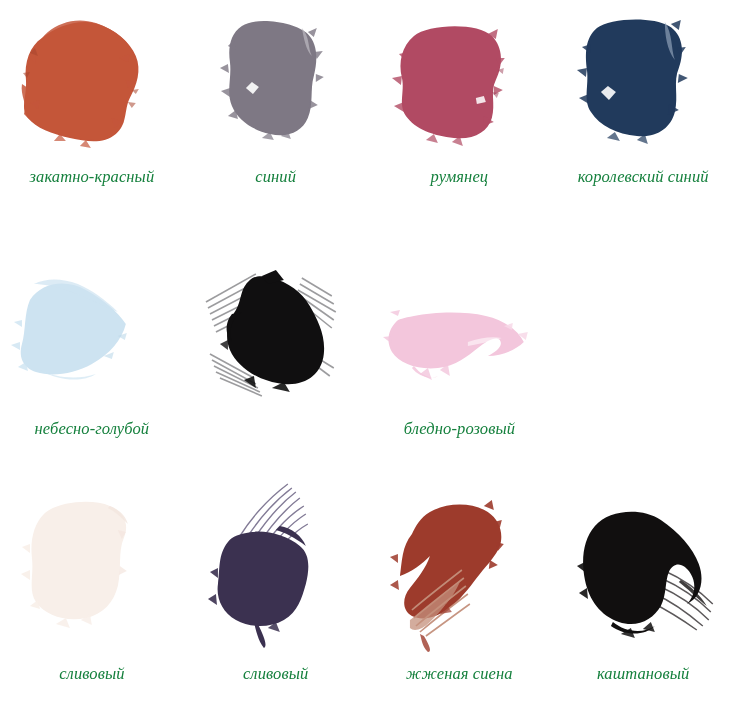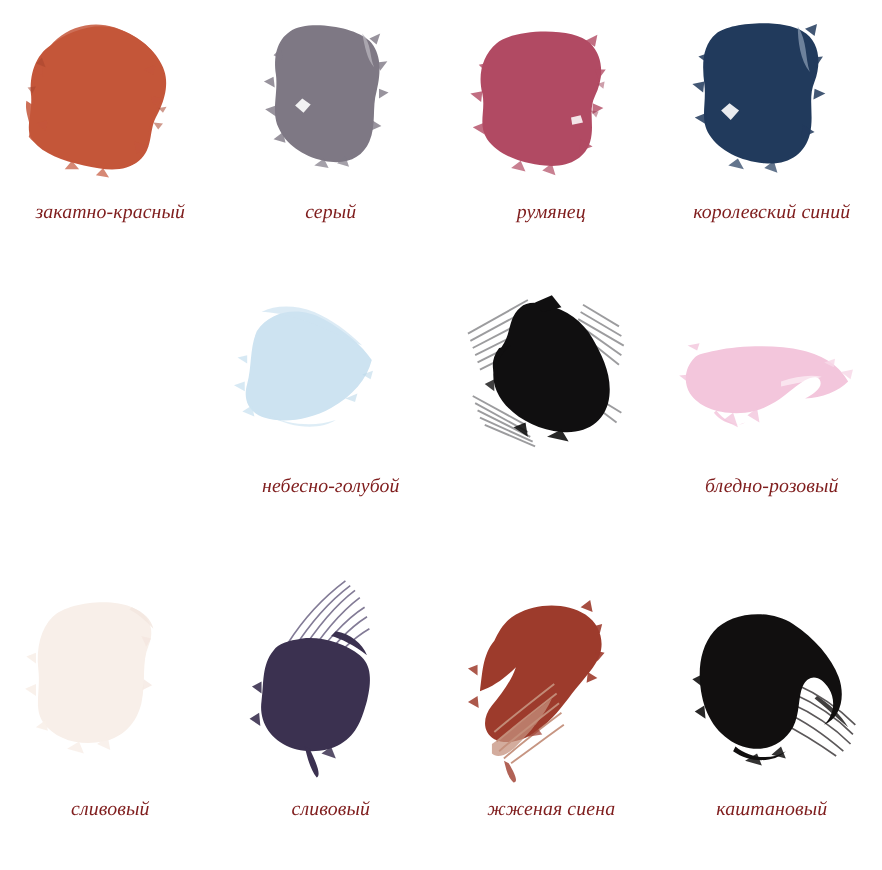--- a/index.html
+++ b/index.html
@@ -20,21 +20,21 @@
     position: relative;
     background: #ffffff;
   }
   .swatch-row {
     display: flex;
     width: 735px;
     position: absolute;
     left: 0;
   }
   #row-0 { top: 0px;   height: 240px; }
-  #row-1 { top: 232px; height: 250px; justify-content: flex-end; }
+  #row-1 { top: 256px; height: 250px; }
   #row-2 { top: 470px; height: 255px; }
 
   .swatch-cell {
     width: 183.75px;
     display: flex;
     flex-direction: column;
     align-items: center;
     position: relative;
   }
   .swatch-art {
@@ -48,21 +48,21 @@
   .swatch-art svg {
     display: block;
     width: 100%;
     height: 100%;
     overflow: visible;
   }
   .swatch-label {
     font-style: italic;
     font-size: 16.5px;
     line-height: 22px;
-    color: #7f1d1d;
+    color: #15803d;
     text-align: center;
     letter-spacing: 0.1px;
     width: 170px;
   }
   #row-0 .swatch-label { margin-top: 6px; }
   #row-1 .swatch-label { margin-top: 12px; }
   #row-2 .swatch-label { margin-top: 8px; }
 </style>
 </head>
 <body>
@@ -90,21 +90,21 @@
         <svg viewBox="0 0 184 160" preserveAspectRatio="none">
           <g>
             <path d="M58 26 C46 34 44 48 46 62 C48 78 42 92 48 106 C54 120 68 130 86 134 C104 138 118 132 124 118 C130 104 126 90 130 76 C134 60 134 44 124 34 C112 22 72 16 58 26 Z" fill="#7e7884"></path>
             <path d="M50 40 l-6 6 l8 4 z M44 64 l-8 4 l9 5 z M46 88 l-9 3 l9 6 z M52 110 l-8 6 l10 3 z M124 32 l9 -4 l-3 9 z M130 52 l9 -1 l-6 8 z M132 74 l8 3 l-8 5 z M126 100 l8 5 l-9 4 z" fill="#7e7884" opacity="0.8"></path>
             <path d="M62 88 l6 -6 l7 5 l-6 7 z" fill="#ffffff" opacity="0.9"></path>
             <path d="M118 28 C126 36 124 48 128 56 C122 50 120 38 118 28 Z" fill="#b9b5bd" opacity="0.75"></path>
             <path d="M86 132 l4 8 l-12 -2 z M104 130 l3 9 l-10 -3 z" fill="#7e7884" opacity="0.7"></path>
           </g>
         </svg>
       </div>
-      <div class="swatch-label">серый</div>
+      <div class="swatch-label">синий</div>
     </div>
 
     <div class="swatch-cell">
       <div class="swatch-art">
         <svg viewBox="0 0 184 160" preserveAspectRatio="none">
           <g>
             <path d="M46 36 C34 46 30 62 34 78 C37 92 30 104 38 116 C47 129 66 136 86 138 C106 140 120 132 124 118 C128 104 122 92 128 80 C135 66 136 48 124 36 C110 22 60 24 46 36 Z" fill="#b14a63"></path>
             <path d="M40 52 l-9 2 l7 7 z M34 76 l-10 2 l9 7 z M36 102 l-10 4 l10 6 z M120 34 l10 -5 l-2 10 z M128 58 l9 0 l-6 8 z M126 86 l9 4 l-9 5 z M116 116 l10 6 l-11 4 z" fill="#b14a63" opacity="0.8"></path>
             <path d="M66 134 l4 9 l-12 -3 z M92 136 l3 10 l-11 -4 z" fill="#b14a63" opacity="0.7"></path>
             <path d="M108 98 l8 -2 l2 6 l-9 2 z" fill="#ffffff" opacity="0.85"></path>

